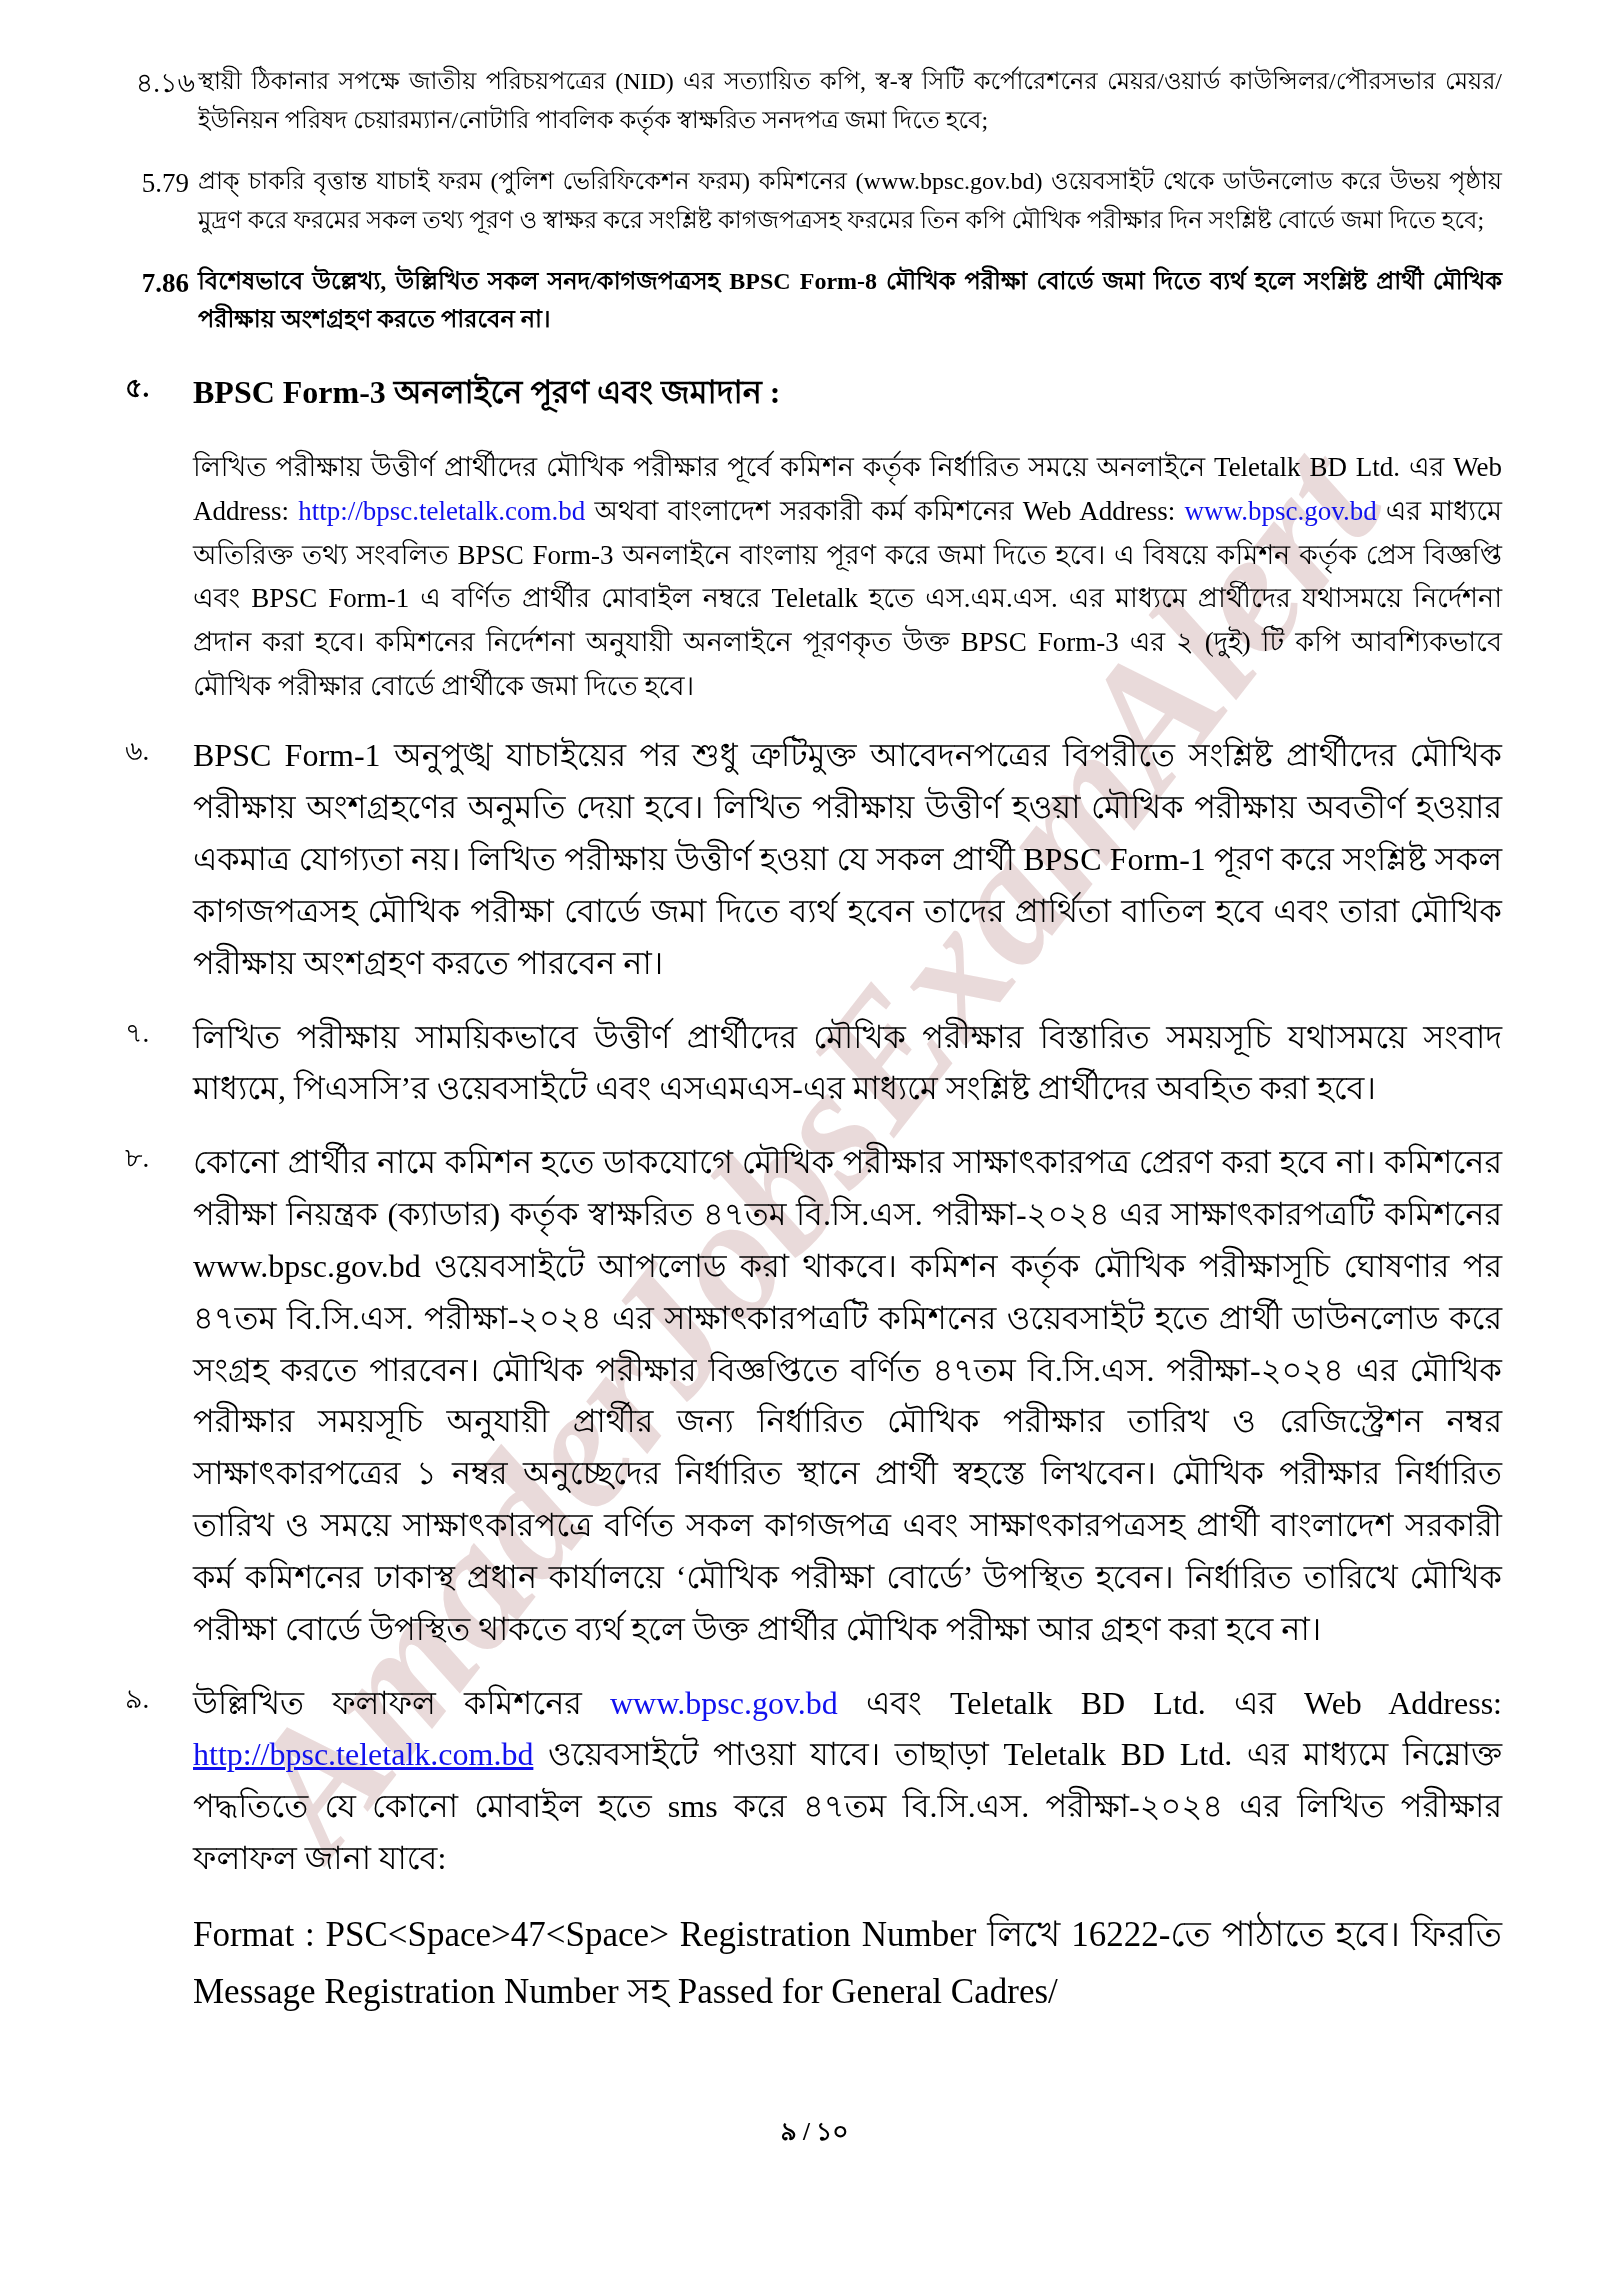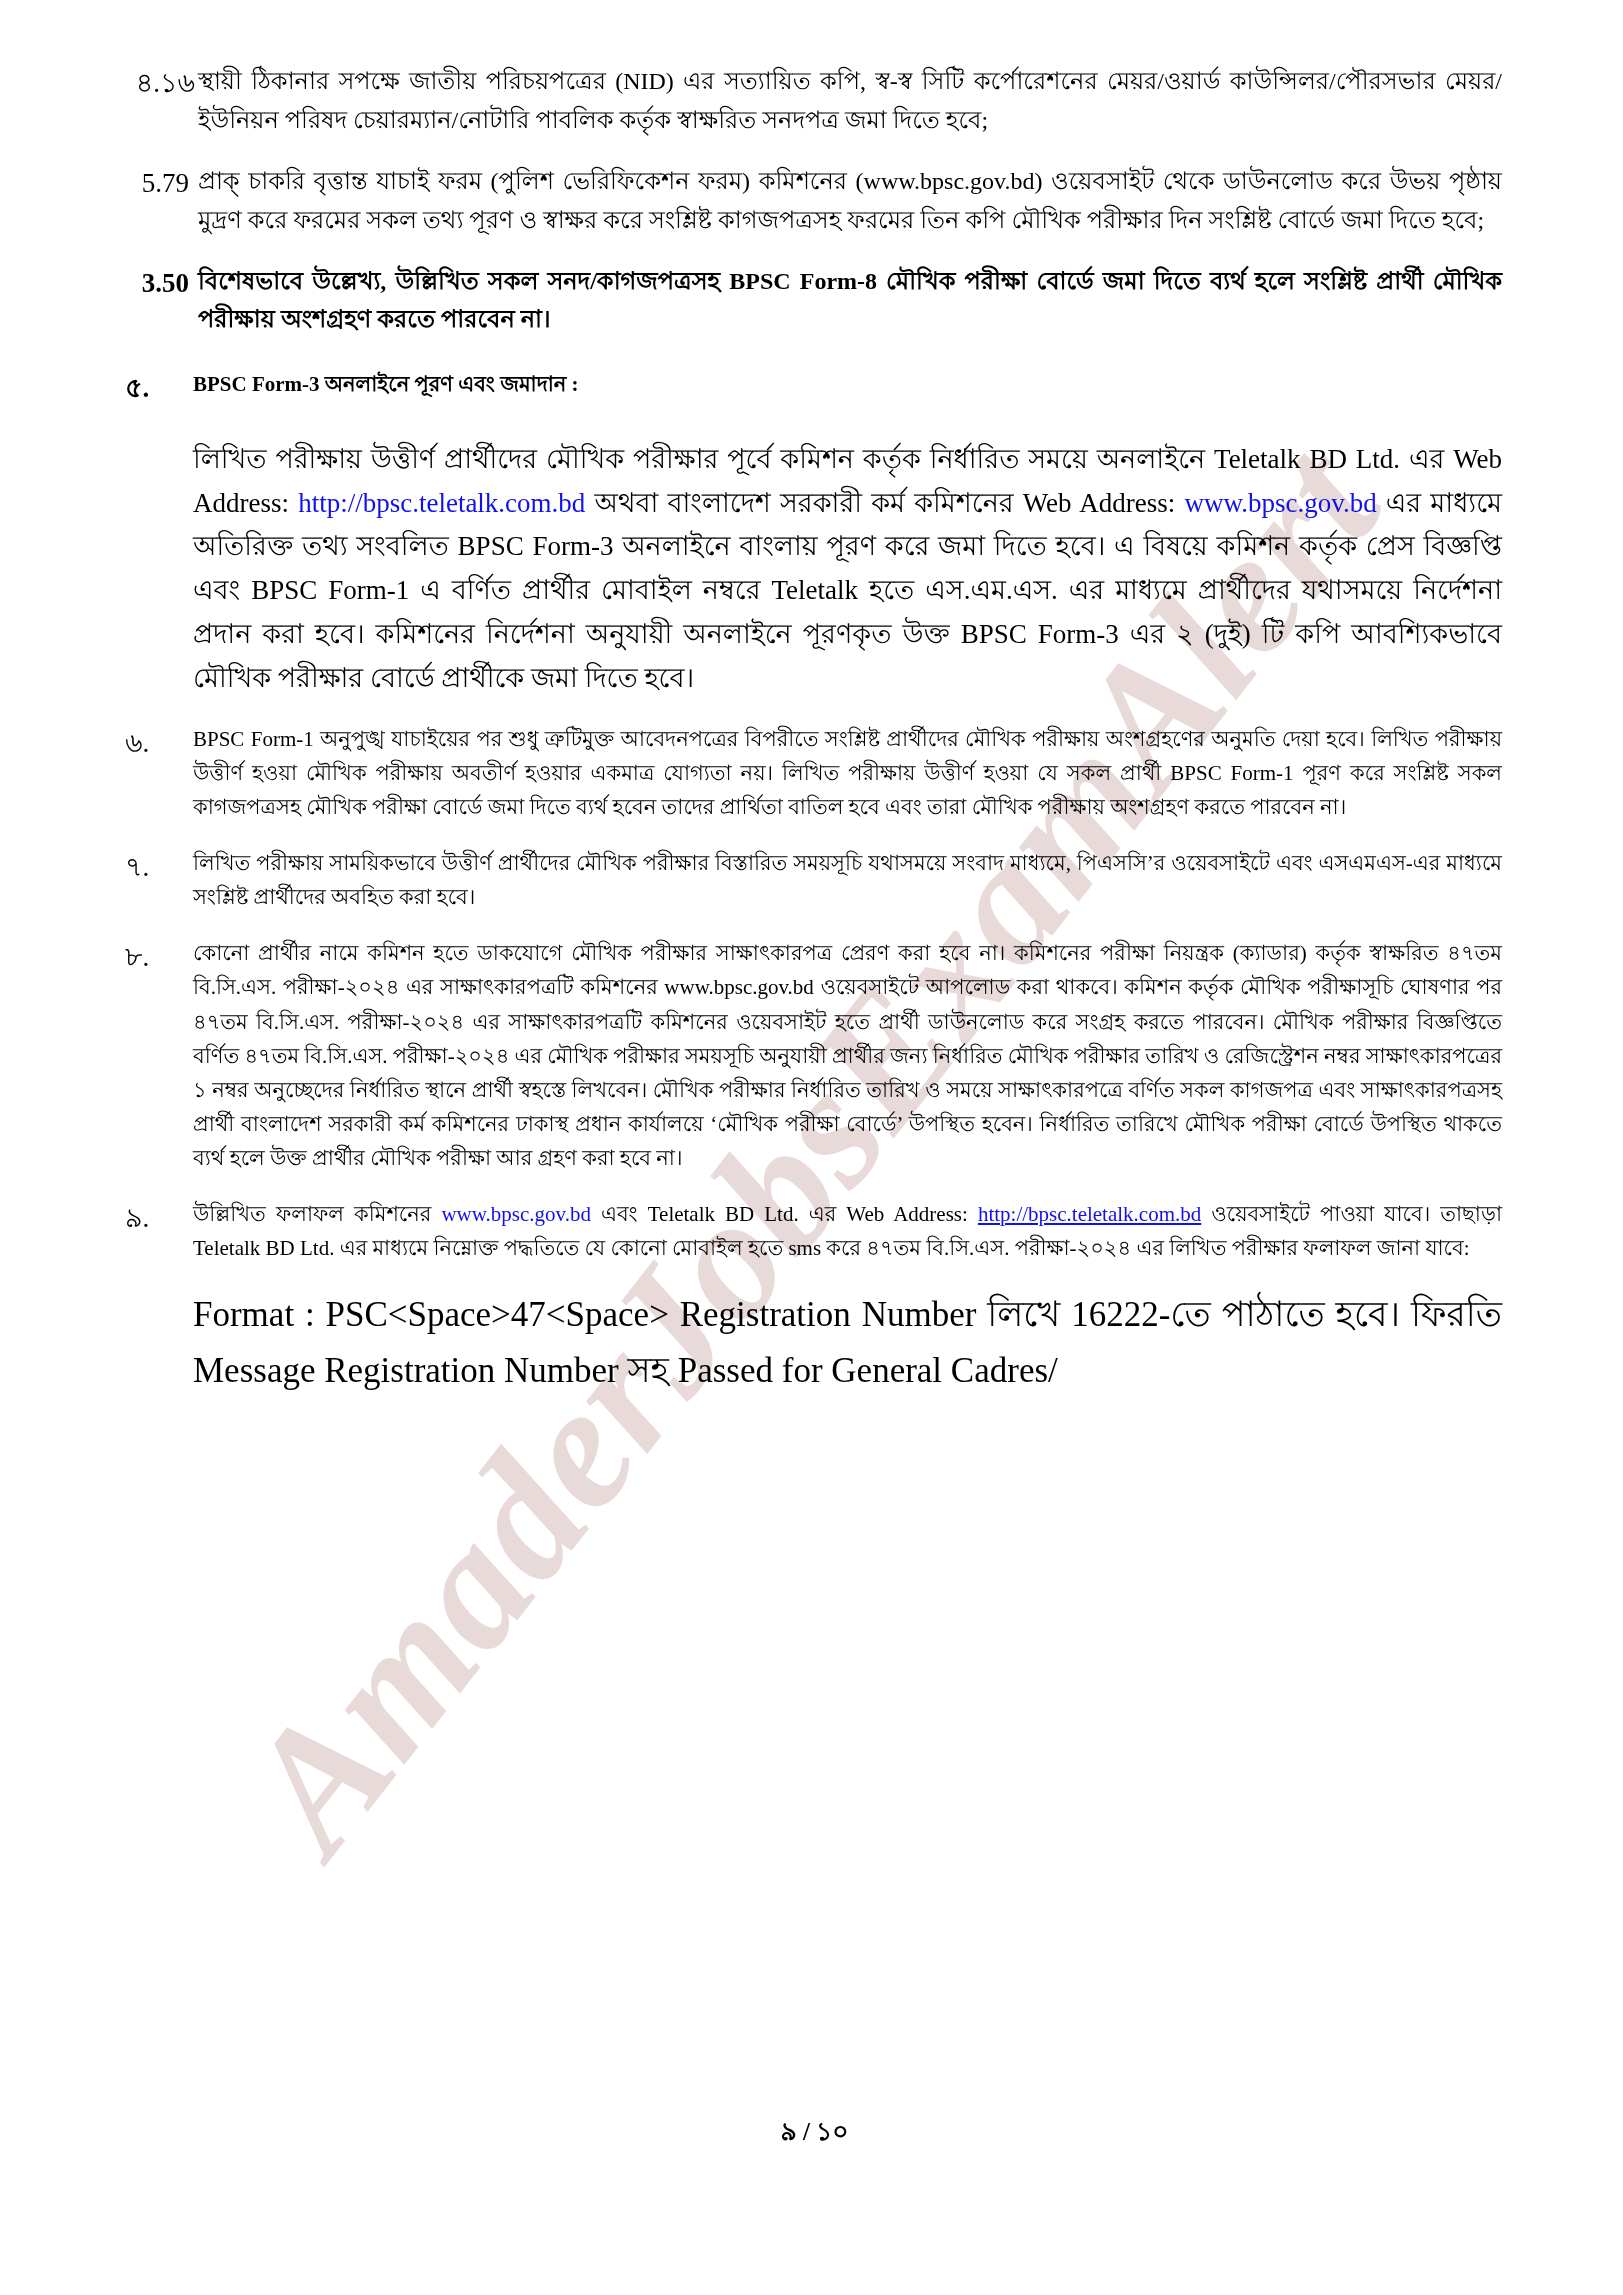--- a/index.html
+++ b/index.html
@@ -74,21 +74,21 @@
   .item .num {
     flex:0 0 auto;
     width:72px;
     font-size:27px;
     line-height:1.62;
     padding-left:3.9px;
     box-sizing:border-box;
   }
   .item .body {
     flex:1 1 auto;
-    font-size:21px;
+    font-size:32px;
     line-height:1.62;
     text-align:justify;
   }
   .item.heading .num, .item.heading .body { font-weight:bold; }
   .item.heading { margin-bottom:27.5px; margin-top:27.5px; }
 
   .para-indent {
     margin-left:72px;
     font-size:27px;
     line-height:1.62;
@@ -131,21 +131,21 @@
       <div class="num">৪.১৬</div>
       <div class="body">স্থায়ী ঠিকানার সপক্ষে জাতীয় পরিচয়পত্রের (NID) এর সত্যায়িত কপি, স্ব-স্ব সিটি কর্পোরেশনের মেয়র/ওয়ার্ড কাউন্সিলর/পৌরসভার মেয়র/ইউনিয়ন পরিষদ চেয়ারম্যান/নোটারি পাবলিক কর্তৃক স্বাক্ষরিত সনদপত্র জমা দিতে হবে;</div>
     </div>
 
     <div class="clause">
       <div class="num">5.79</div>
       <div class="body">প্রাক্ চাকরি বৃত্তান্ত যাচাই ফরম (পুলিশ ভেরিফিকেশন ফরম) কমিশনের (www.bpsc.gov.bd) ওয়েবসাইট থেকে ডাউনলোড করে উভয় পৃষ্ঠায় মুদ্রণ করে ফরমের সকল তথ্য পূরণ ও স্বাক্ষর করে সংশ্লিষ্ট কাগজপত্রসহ ফরমের তিন কপি মৌখিক পরীক্ষার দিন সংশ্লিষ্ট বোর্ডে জমা দিতে হবে;</div>
     </div>
 
     <div class="clause bold">
-      <div class="num">3.50</div>
+      <div class="num">7.86</div>
       <div class="body">বিশেষভাবে উল্লেখ্য, উল্লিখিত সকল সনদ/কাগজপত্রসহ BPSC Form-8 মৌখিক পরীক্ষা বোর্ডে জমা দিতে ব্যর্থ হলে সংশ্লিষ্ট প্রার্থী মৌখিক পরীক্ষায় অংশগ্রহণ করতে পারবেন না।</div>
     </div>
 
     <div class="item heading">
       <div class="num">৫.</div>
       <div class="body">BPSC Form-3 অনলাইনে পূরণ এবং জমাদান :</div>
     </div>
 
     <div class="para-indent">
       <span>লিখিত পরীক্ষায় উত্তীর্ণ প্রার্থীদের মৌখিক পরীক্ষার পূর্বে কমিশন কর্তৃক নির্ধারিত সময়ে অনলাইনে Teletalk BD Ltd. এর Web Address: </span><a class="lnk">http://bpsc.teletalk.com.bd</a><span> অথবা বাংলাদেশ সরকারী কর্ম কমিশনের Web Address: </span><a class="lnk">www.bpsc.gov.bd</a><span> এর মাধ্যমে অতিরিক্ত তথ্য সংবলিত BPSC Form-3 অনলাইনে বাংলায় পূরণ করে জমা দিতে হবে। এ বিষয়ে কমিশন কর্তৃক প্রেস বিজ্ঞপ্তি এবং BPSC Form-1 এ বর্ণিত প্রার্থীর মোবাইল নম্বরে Teletalk হতে এস.এম.এস. এর মাধ্যমে প্রার্থীদের যথাসময়ে নির্দেশনা প্রদান করা হবে। কমিশনের নির্দেশনা অনুযায়ী অনলাইনে পূরণকৃত উক্ত BPSC Form-3 এর ২ (দুই) টি কপি আবশ্যিকভাবে মৌখিক পরীক্ষার বোর্ডে প্রার্থীকে জমা দিতে হবে।</span>

